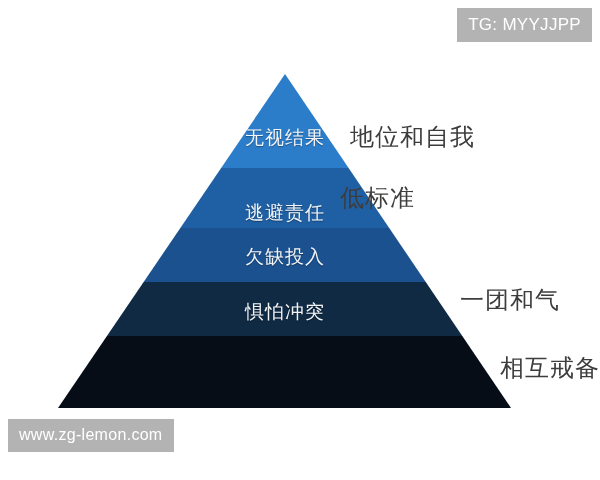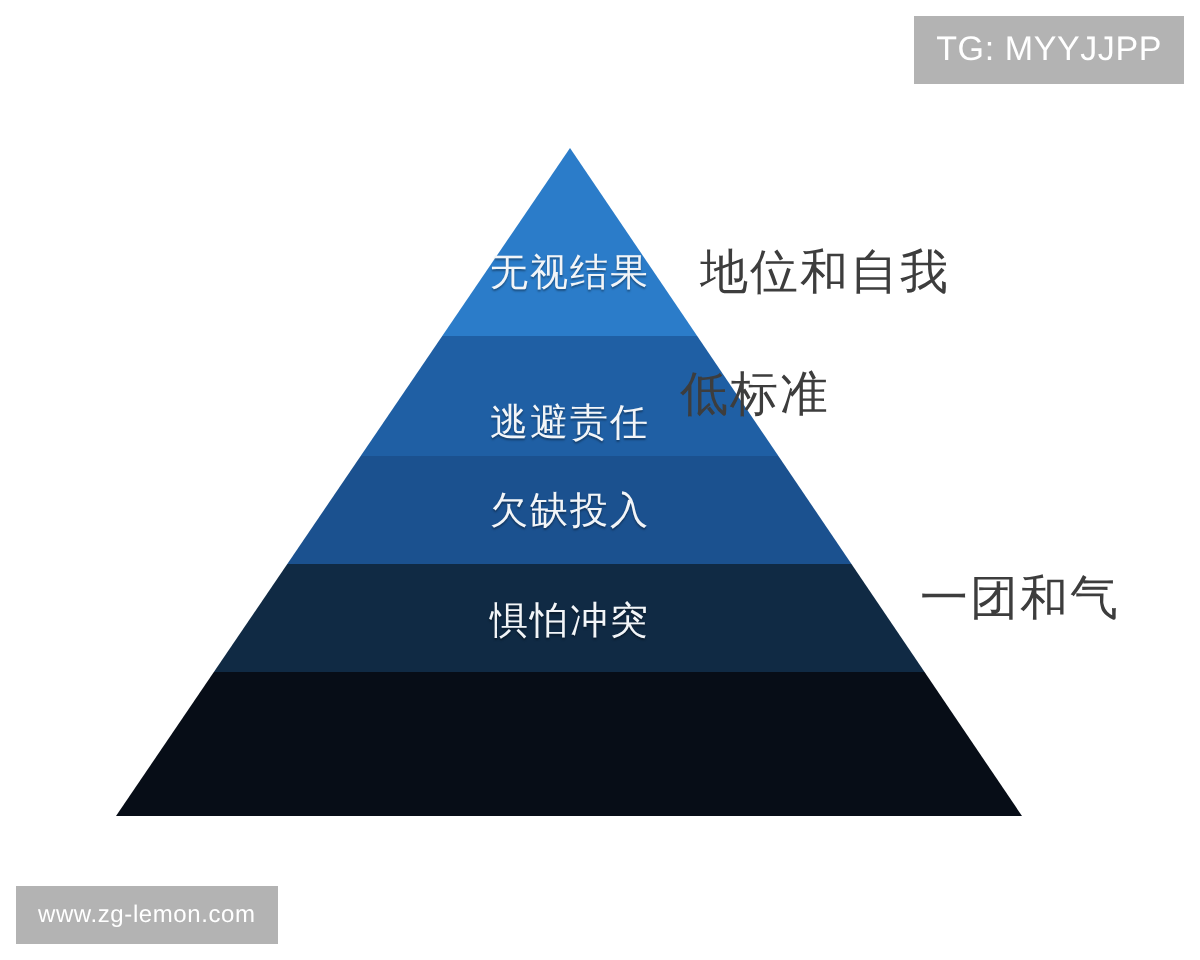--- a/index.html
+++ b/index.html
@@ -31,22 +31,22 @@
     padding: 8px 11px 9px 11px;
     white-space: nowrap;
     user-select: none;
   }
   #badge-tg {
     top: 8px;
     right: 8px;
   }
   #badge-site {
     left: 8px;
-    bottom: 8px;
-    font-size: 12px;
+    bottom: 28px;
+    font-size: 16px;
   }
 
   
   #pyramid-wrap {
     position: absolute;
     left: 0;
     top: 0;
     width: 600px;
     height: 480px;
   }
@@ -110,19 +110,20 @@
 
   <div class="label-layer">
     <span class="label inner-label" id="inner-1" style="left: 285px; top: 137px;">无视结果</span>
     <span class="label inner-label" id="inner-2" style="left: 285px; top: 212px;">逃避责任</span>
     <span class="label inner-label" id="inner-4" style="left: 285px; top: 311px;">惧怕冲突</span>
     <span class="label inner-label" id="inner-3" style="left: 285px; top: 256px;">欠缺投入</span>
 
     <span class="label outer-label" id="outer-1" style="left: 350px; top: 137px;">地位和自我</span>
     <span class="label outer-label" id="outer-2" style="left: 340px; top: 198px;">低标准</span>
     <span class="label outer-label" id="outer-4" style="left: 460px; top: 300px;">一团和气</span>
+    <span class="label outer-label" id="outer-5" style="left: 500px; top: 368px;">相互戒备</span>
   </div>
 
   <div class="badge" id="badge-tg">TG: MYYJJPP</div>
 
   <div class="badge" id="badge-site">www.zg-lemon.com</div>
 
 </div>
 
 </body></html>

